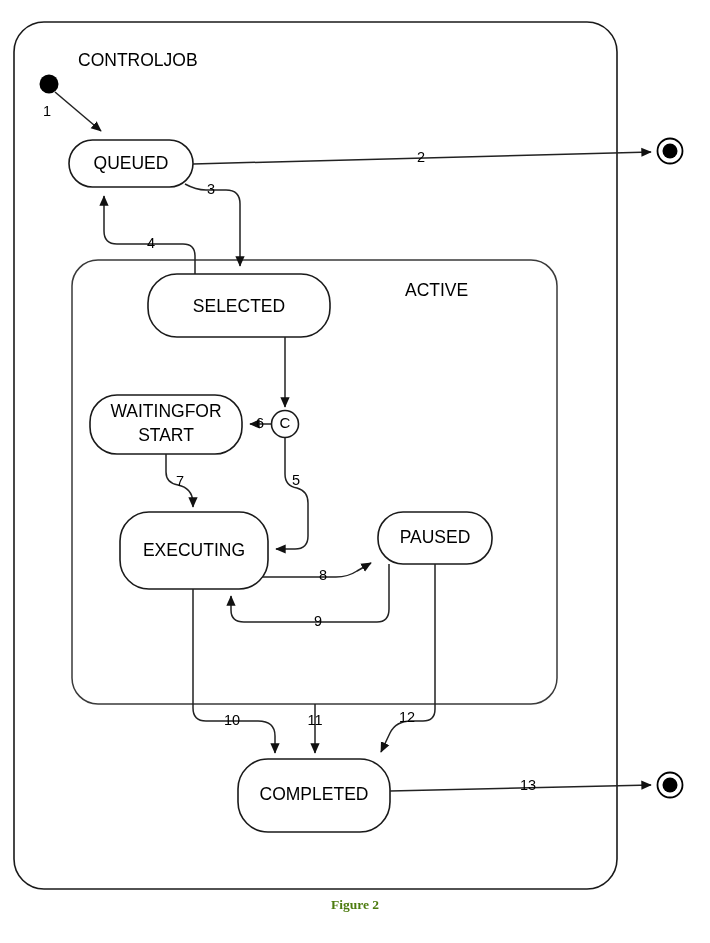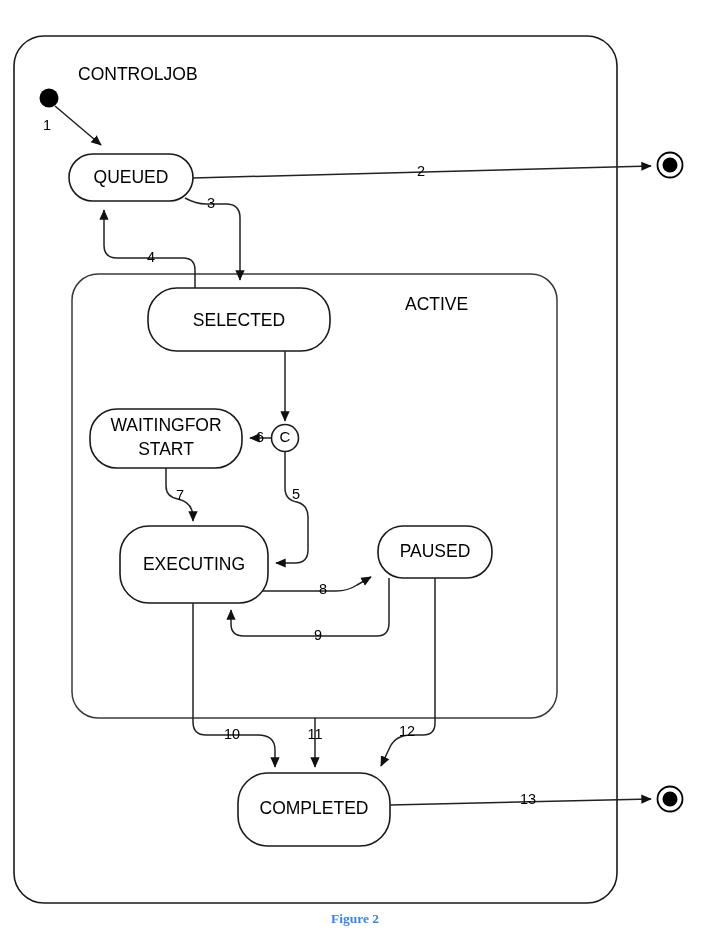--- a/index.html
+++ b/index.html
@@ -9,21 +9,21 @@
   }
   body {
     width: 710px;
     height: 943px;
     font-family: "Liberation Sans", sans-serif;
     position: relative;
     overflow: hidden;
   }
   #figure-root {
     position: absolute;
-    left: 0; top: 18px;
+    left: 0; top: 4px;
     width: 710px;
     height: 689px;
   }
   svg#diagram {
     display: block;
     width: 710px;
     height: 943px;
   }
   .shape-line {
     fill: none;
@@ -77,21 +77,21 @@
   .ring { fill: #ffffff; stroke: #000000; stroke-width: 1.8; }
   #caption {
     position: absolute;
     left: 0;
     top: 893px;
     width: 710px;
     text-align: center;
     font-family: "Liberation Serif", serif;
     font-weight: bold;
     font-size: 13.5px;
-    color: #3b82f6;
+    color: #4d7c0f;
     line-height: 1.25;
   }
   #caption .cap-line { display: block; }
 </style>
 </head>
 <body>
 
 <div id="figure-root">
 
   <svg id="diagram" viewBox="0 0 710 943">

